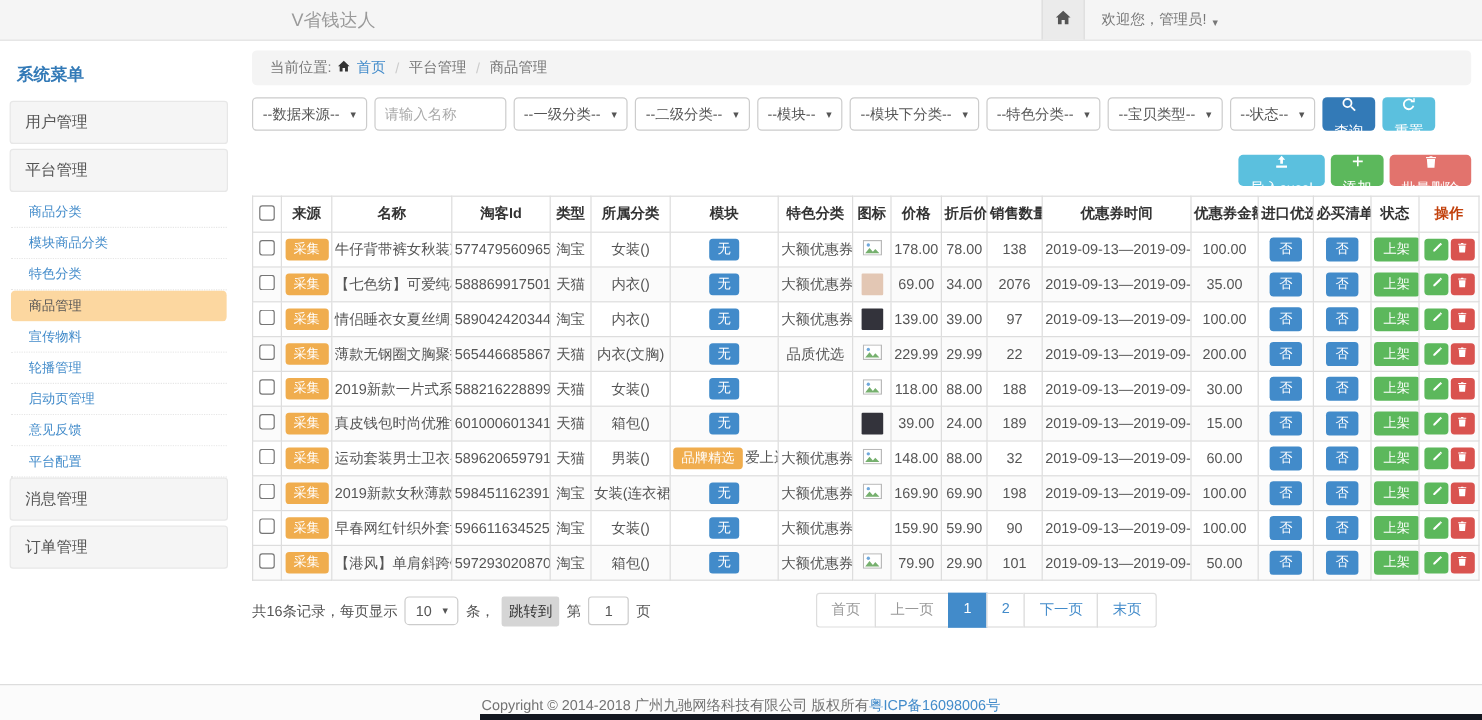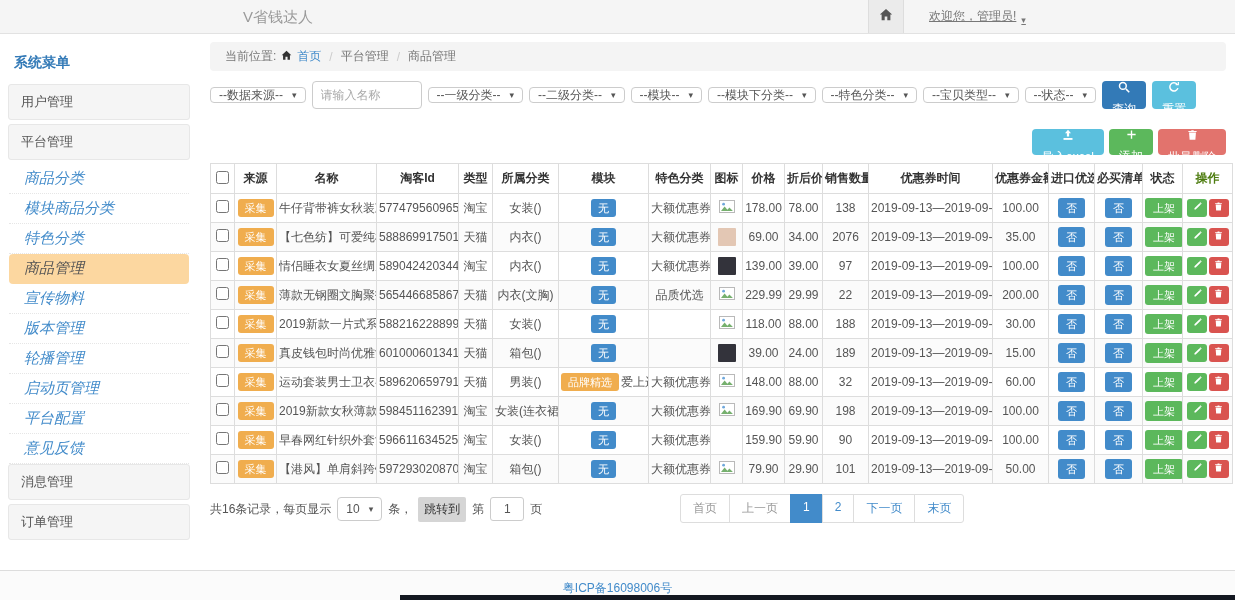--- a/index.html
+++ b/index.html
@@ -6,54 +6,54 @@
   html, body { width: 1235px; height: 600px; }
   body {
     position: relative; overflow: hidden; background: #fff;
     font-family: "Liberation Sans", "DejaVu Sans", sans-serif; font-size: 12px; color: #555;
   }
   
   .topbar { position: absolute; top: 0; left: 0; right: 0; height: 34px; background: #f5f5f5; border-bottom: 1px solid #e2e2e2; z-index: 6; padding-left: 44px; }
   .app-title { position: absolute; left: 243px; top: 8px; font-size: 15px; color: #9a9a9a; }
   .topbar-right { position: absolute; left: 868px; top: 0; height: 33px; display: flex; align-items: center; }
   .home-box { width: 36px; height: 33px; background: #ebebeb; border-left: 1px solid #ddd; border-right: 1px solid #ddd; display: flex; align-items: center; justify-content: center; cursor: pointer; }
-  .welcome { margin-left: 25px; color: #777; cursor: pointer; display: flex; align-items: flex-end; gap: 5px; text-decoration: underline; }
+  .welcome { margin-left: 14px; color: #777; cursor: pointer; display: flex; align-items: flex-end; gap: 5px; }
   .caret-sm { font-size: 9px; color: #777; }
   
   .sidebar { position: absolute; left: 8px; top: 45px; width: 182px; z-index: 1; }
   .sidebar-title { color: #337ab7; font-weight: bold; font-size: 14px; padding: 9px 6px 12px; }
   .side-group { background: #f5f5f5; border: 1px solid #e7e7e7; border-radius: 3px; padding: 8px 12px; font-size: 13px; color: #555; margin: 0 0 4px; cursor: pointer; }
-  .side-sub { padding: 5px 15px; font-size: 15px; color: #428bca; border-bottom: 1px dotted #e6e6e6; background: #fff; margin: 0 1px; cursor: pointer; font-style: italic; }
+  .side-sub { padding: 5px 15px; font-size: 11px; color: #428bca; border-bottom: 1px dotted #e6e6e6; background: #fff; margin: 0 1px; cursor: pointer; }
   .side-sub.active { background: #fcd7a0; color: #555; border-radius: 4px; border-bottom-color: transparent; }
   
   .main { position: absolute; left: 210px; top: 42px; width: 1016px; z-index: 2; }
   .breadcrumb { background: #f4f4f4; border-radius: 4px; padding: 6px 15px; color: #777; display: flex; align-items: center; gap: 5px; }
   .bc-link { color: #428bca; text-decoration: none; cursor: pointer; }
   .bc-sep { color: #ccc; padding: 0 3px; }
   
   .filter-row { margin-top: 10px; display: flex; align-items: center; gap: 6px; flex-wrap: nowrap; }
   #filters-before, #filters-after { display: contents; }
-  .sel { height: 16px; border: 1px solid #ccc; border-radius: 4px; background: #fff; display: inline-flex; align-items: center; gap: 9px; padding: 0 8px; cursor: pointer; flex: 0 0 auto; }
+  .sel { height: 28px; border: 1px solid #ccc; border-radius: 4px; background: #fff; display: inline-flex; align-items: center; gap: 9px; padding: 0 8px; cursor: pointer; flex: 0 0 auto; }
   .sel-label { color: #555; white-space: nowrap; }
   .sel-caret { font-size: 9px; color: #555; }
   .name-input { height: 28px; width: 110px; border: 1px solid #ccc; border-radius: 4px; padding: 0 8px; font-size: 12px; color: #555; font-family: inherit; }
   .name-input::placeholder { color: #aaa; }
   .btn { height: 28px; border: none; display: inline-flex; align-items: center; gap: 5px; padding: 0 10px; border-radius: 4px; color: #fff; font-size: 12px; cursor: pointer; font-family: inherit; white-space: nowrap; flex-direction: column; }
   .btn-primary { background: #337ab7; }
   .btn-info { background: #5bc0de; }
   .btn-success { background: #5cb85c; }
   .btn-danger-soft { background: #e2736d; }
   
   .toolbar { margin-top: 20px; display: flex; justify-content: flex-end; gap: 5px; }
   .toolbar .btn { height: 26px; }
   
   table.grid { margin-top: 8px; width: 100%; table-layout: fixed; border-collapse: collapse; }
   .grid th, .grid td { border: 1px solid #ddd; text-align: center; padding: 4px 2px; font-size: 12px; color: #555; overflow: hidden; white-space: nowrap; }
   .grid th { font-weight: bold; color: #333; padding: 6px 2px; background: #fff; }
-  .grid th.th-action { color: #4d7c0f; text-align: center; }
+  .grid th.th-action { color: #c2410c; text-align: center; }
   .grid tbody tr:nth-child(even) { background: #fbfbfb; }
   .badge { display: inline-block; padding: 2px 7px; border-radius: 3px; color: #fff; font-size: 11px; line-height: 14px; }
   .badge-orange { background: #f0ad4e; }
   .badge-blue { background: #428bca; }
   .badge-green { background: #5cb85c; }
   .btn-like { cursor: pointer; padding: 3px 8px; }
   .module-text { color: #555; margin-left: 2px; }
   .thumb { display: inline-block; width: 18px; height: 18px; border-radius: 1px; vertical-align: middle; }
   .thumb-light { background: #e3c7b4; }
   .thumb-dark { background: #33333b; }
@@ -97,25 +97,24 @@
 <div class="sidebar">
   <div class="sidebar-title">系统菜单</div>
   <div id="sidebar-items">
       <div class="side-group">用户管理</div>
       <div class="side-group">平台管理</div>
       <div class="side-sub">商品分类</div>
       <div class="side-sub">模块商品分类</div>
       <div class="side-sub">特色分类</div>
       <div class="side-sub active">商品管理</div>
       <div class="side-sub">宣传物料</div>
-      <div class="side-sub">版本管理</div>
       <div class="side-sub">轮播管理</div>
       <div class="side-sub">启动页管理</div>
+      <div class="side-sub">意见反馈</div>
       <div class="side-sub">平台配置</div>
-      <div class="side-sub">意见反馈</div>
       <div class="side-group">消息管理</div>
       <div class="side-group">订单管理</div>
     </div>
 </div>
 
 <div class="main">
 
   <div class="breadcrumb">
     <span>当前位置:</span>
     <span><svg width="11" height="11" viewBox="0 0 16 16" fill="#333">
@@ -562,15 +561,16 @@
         <span class="page-btn active">1</span>
         <span class="page-btn">2</span>
         <span class="page-btn">下一页</span>
         <span class="page-btn">末页</span>
       </span>
   </div>
 
 </div>
 
 <div class="footer">
+  <span>Copyright © 2014-2018 广州九驰网络科技有限公司 版权所有</span>
     <a>粤ICP备16098006号</a>
 </div>
 <div class="bottom-strip"></div>
 
 </body></html>

